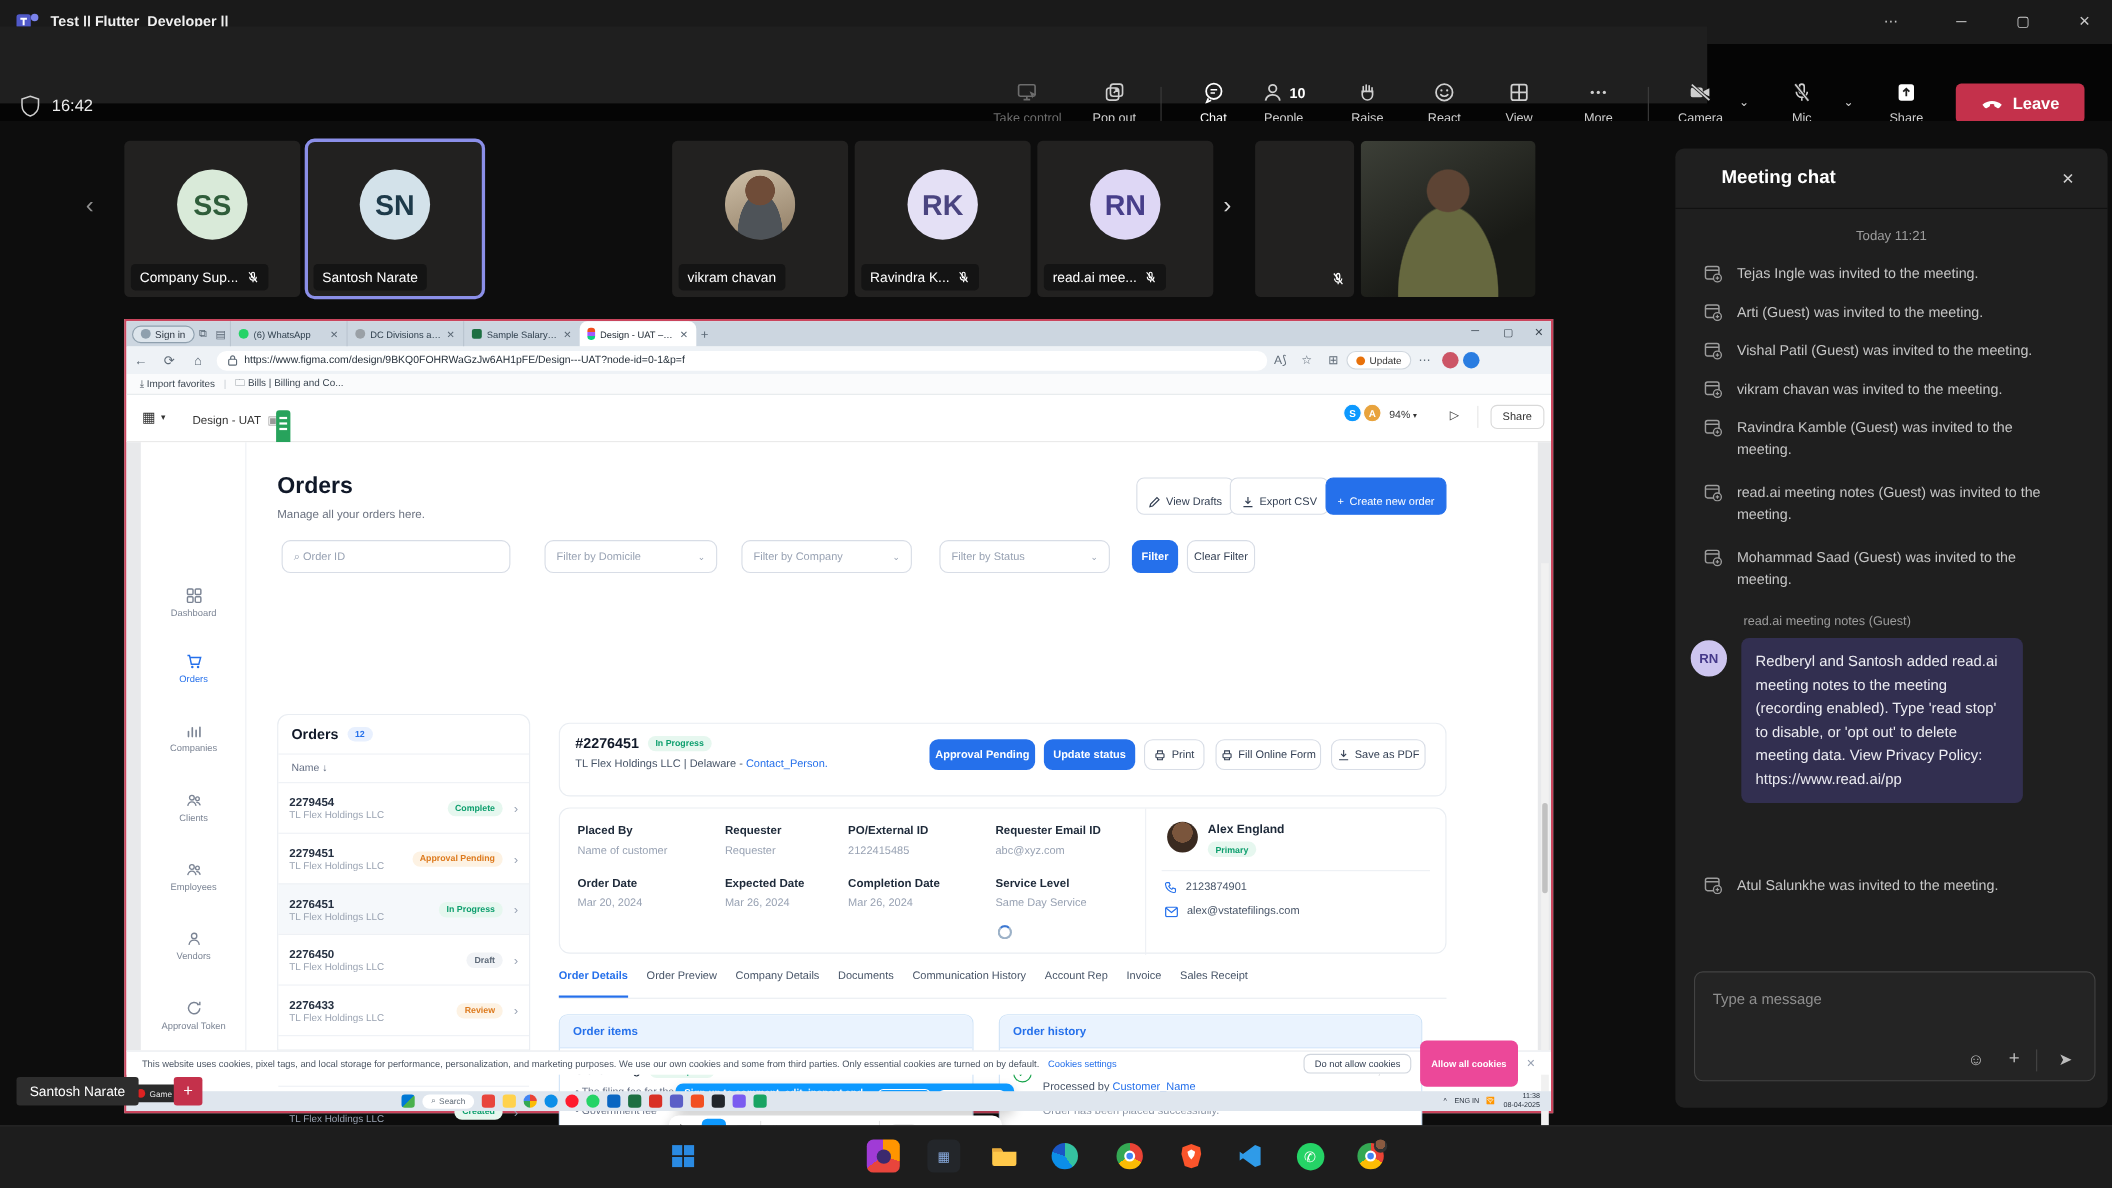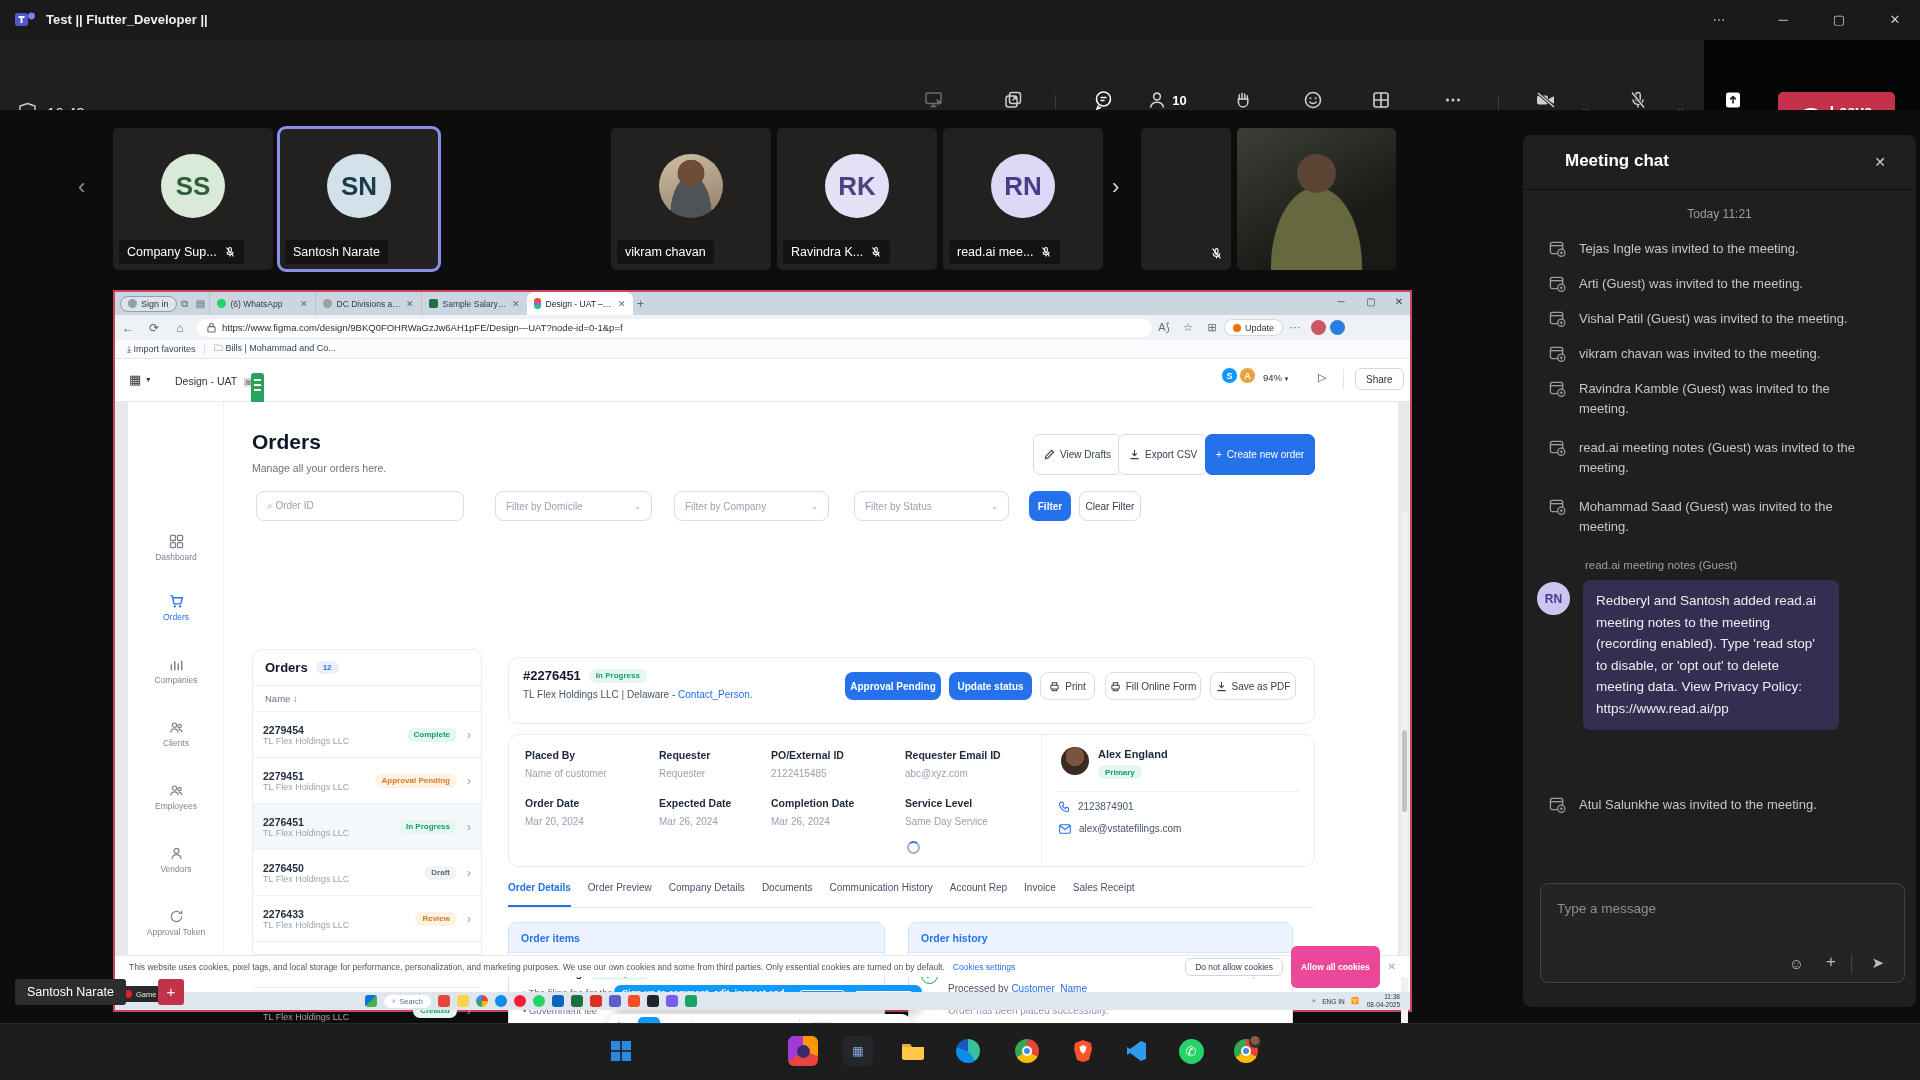--- a/index.html
+++ b/index.html
@@ -4,21 +4,21 @@
 <style>
 *{margin:0;padding:0;box-sizing:border-box}
 html,body{width:1920px;height:1080px;overflow:hidden;background:#000;font-family:"Liberation Sans",sans-serif}
 .abs{position:absolute}
 #screen{position:relative;width:1920px;height:1080px;background:#050505}
 
 .titlebar{left:0;top:0;width:1920px;height:40px;background:#1a1a1a;color:#e8e8e8}
 .tlogo{left:14px;top:9px;width:22px;height:22px}
 .ttitle{left:46px;top:12px;font-size:13px;font-weight:700;color:#f0f0f0}
 .wbtn{top:8px;width:34px;height:24px;color:#c9c9c9;font-size:13px;text-align:center;line-height:24px}
-.meetbar{left:0;top:40px;width:1704px;height:70px;background:#1f1f1f}
+.meetbar{left:0;top:24px;width:1552px;height:70px;background:#1f1f1f}
 .timer{left:18px;top:62px;display:flex;align-items:center;gap:10px;color:#ececec;font-size:15px}
 .titem{top:50px;width:78px;text-align:center;color:#cfcfcf;cursor:default}
 .titem .lbl{display:block;margin-top:3px;font-size:11.5px}
 .titem.dis{color:#6d6d6d}
 .titem.act{color:#fff}
 .tsep{top:55px;width:1px;height:34px;background:#3d3d3d}
 .chev{color:#cfcfcf;font-size:11px}
 .leave{left:1778px;top:52px;width:117px;height:36px;background:#c4314b;border-radius:5px;color:#fff;font-size:15px;font-weight:700;display:flex;align-items:center;justify-content:center;gap:9px}
 
 .stage{left:0;top:110px;width:1920px;height:913px;background:#0d0d0d}
@@ -57,21 +57,21 @@
 .figshare{left:1240px;top:9px;height:22px;padding:0 10px;border:1px solid #d9d9d9;border-radius:6px;font-size:10px;color:#333;display:flex;align-items:center}
 .canvas{left:0;top:110px;width:1295px;height:553px;background:#e8e9eb}
 .appframe{left:13px;top:0;width:1270px;height:553px;background:#fff}
 
 .sbar{left:0;top:0;width:96px;height:553px;border-right:1px solid #edf0f4}
 .sitem{width:96px;text-align:center;color:#7b8494;font-size:8.5px}
 .sitem svg{display:block;margin:0 auto 3px}
 .sitem.on{color:#2570eb}
 .apptitle{left:124px;top:28px;font-size:21px;font-weight:700;color:#101828}
 .appsub{left:124px;top:60px;font-size:10.5px;color:#6b7280}
-.hbtn{top:32px;height:41px;border:1px solid #d8dde6;border-radius:7px;background:#fff;color:#344054;font-size:10px;display:flex;align-items:center;gap:5px;padding:0 10px}
+.hbtn{top:32px;height:24px;border:1px solid #d8dde6;border-radius:7px;background:#fff;color:#344054;font-size:10px;display:flex;align-items:flex-start;gap:5px;padding:16px 10px}
 .hbtn.blue{background:#2570eb;border-color:#2570eb;color:#fff}
 .filt{top:89px;height:30px;border:1px solid #d8dde6;border-radius:8px;background:#fff;color:#98a2b3;font-size:10px;display:flex;align-items:center;justify-content:space-between;padding:0 10px}
 .fbtn{top:89px;height:30px;border-radius:8px;font-size:10px;display:flex;align-items:center;justify-content:center}
 .card{border:1px solid #e9edf2;border-radius:10px;background:#fff}
 .lrow{height:46px;border-top:1px solid #eef1f5;display:flex;align-items:center;padding:0 10px;gap:4px}
 .lrow .id{font-size:10.5px;font-weight:700;color:#253041}
 .lrow .co{font-size:9px;color:#9aa3b2}
 .badge{font-size:8px;font-weight:700;border-radius:9px;padding:2.5px 7px;white-space:nowrap}
 .stG{color:#0e9f6e;background:#e6f7ef}.stO{color:#dd7a1d;background:#fdf2e3}.stGr{color:#5f6b7a;background:#f1f3f6}
 .rarr{color:#98a2b3;font-size:12px;margin-left:auto}
@@ -357,21 +357,21 @@
           <span>Update</span>
         </div>
       <span class="aricon">⋯</span>
       <span style="width:15px;height:15px;border-radius:50%;background:#c56;margin:0 4px"></span>
       <span style="width:15px;height:15px;border-radius:50%;background:#2a7de1;margin-right:6px"></span>
     </div>
 
     <div class="abs favbar">
       <span>⤓ <span>Import favorites</span></span>
       <span style="color:#c9ced4">|</span>
-      <span>🗀 <span>Bills | Mohammad and Co...</span></span>
+      <span>🗀 <span>Bills | Billing and Co...</span></span>
     </div>
 
     <div class="abs figtop">
       <div class="abs figmenu">
           <span>▦</span>
           <span style="font-size:8px">▾</span>
         </div>
       <div class="abs figname">
           <span>Design - UAT</span>
           <span style="color:#999">▣</span>

